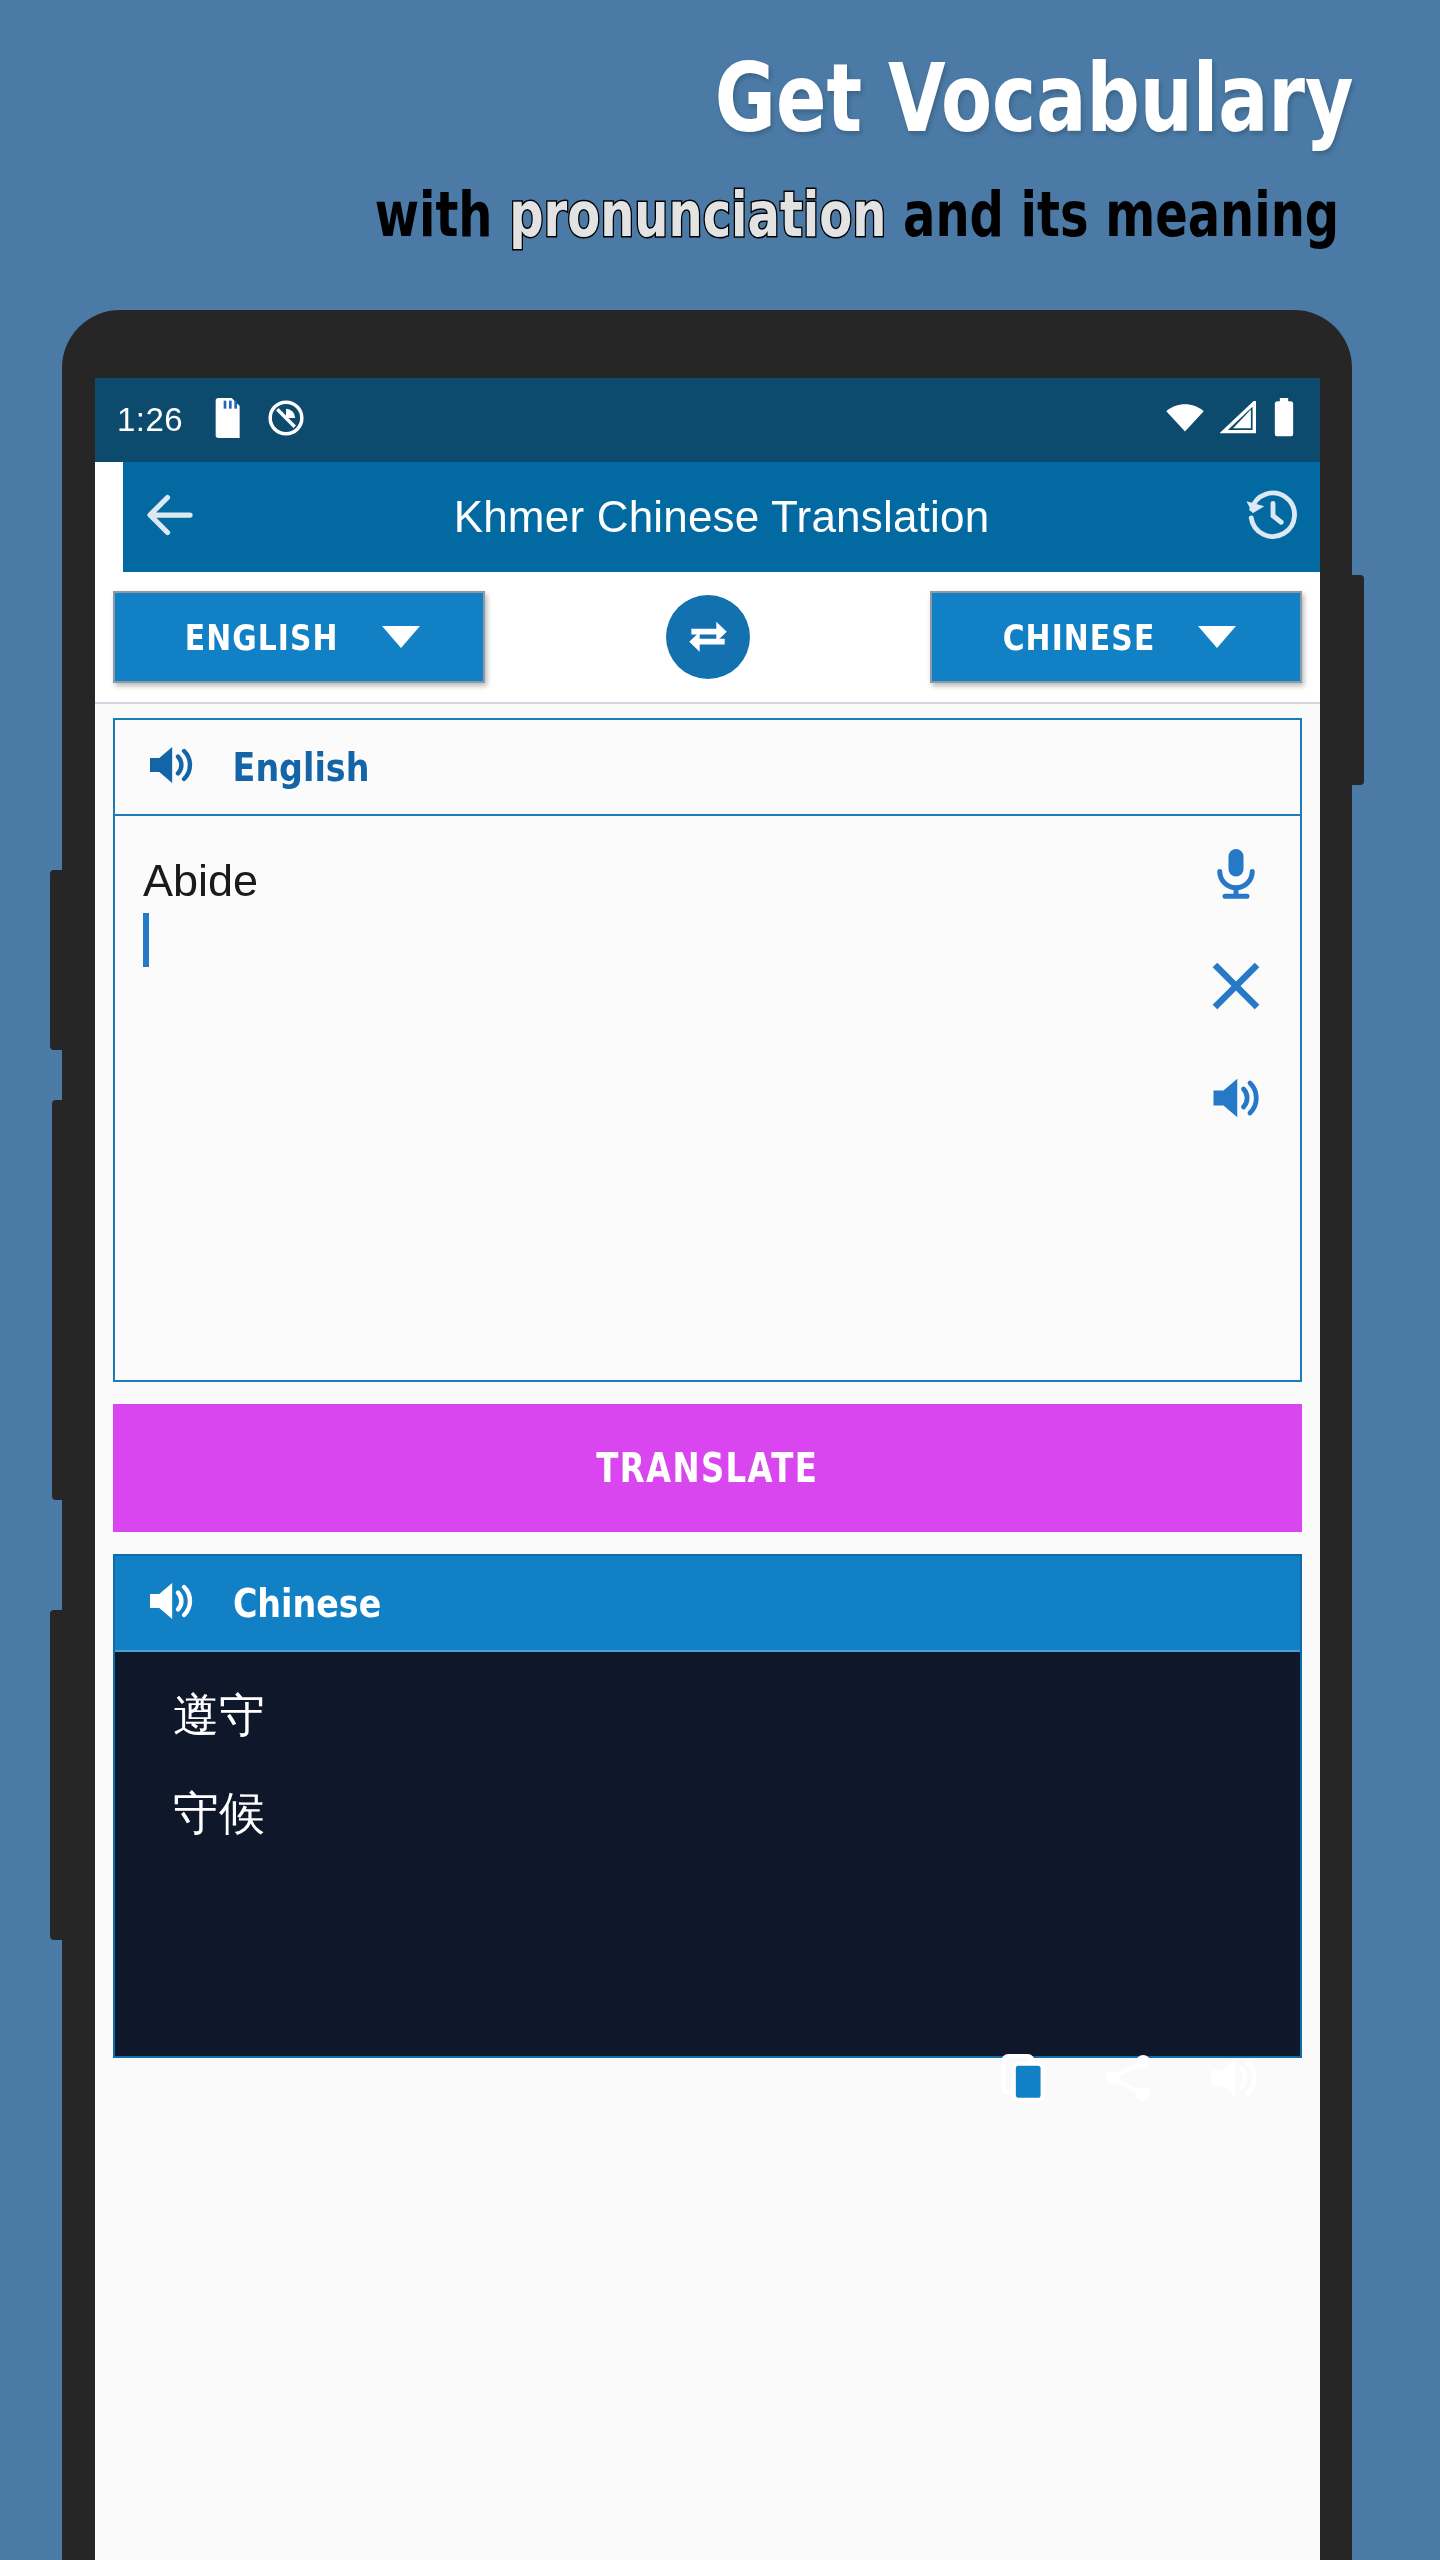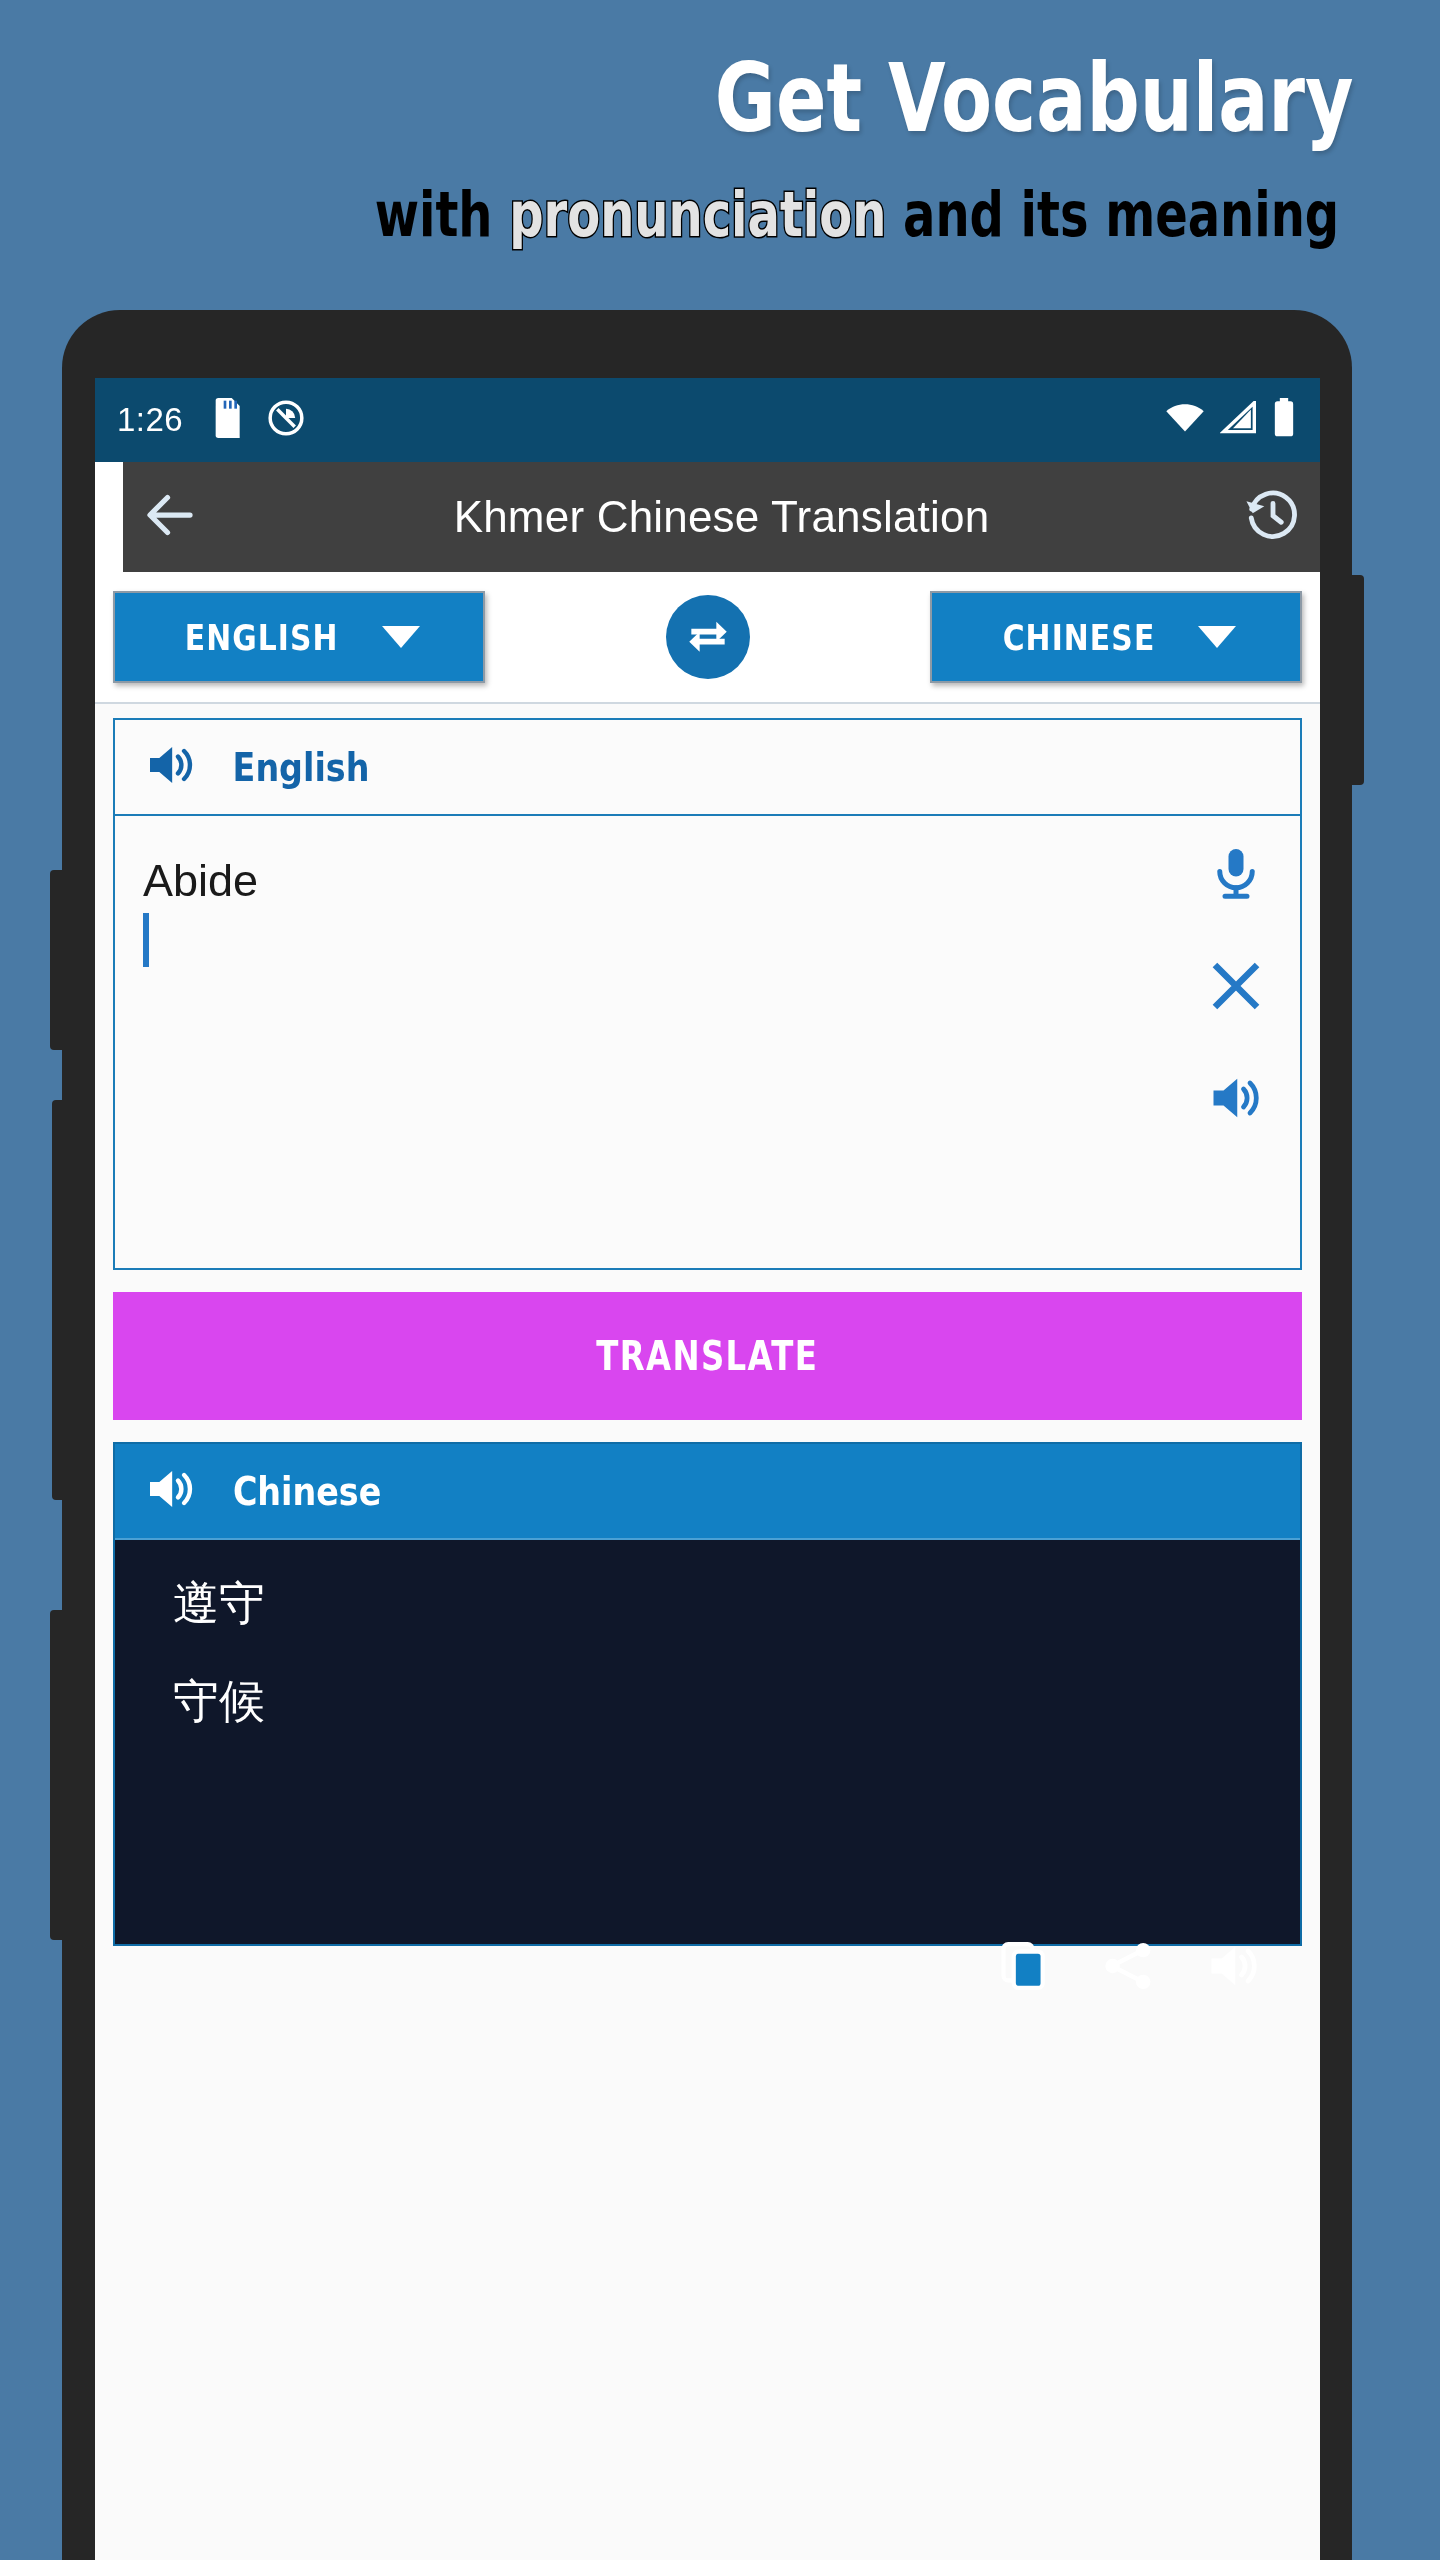--- a/index.html
+++ b/index.html
@@ -137,21 +137,21 @@
   .sb-right {
     margin-left: auto;
     display: flex;
     align-items: center;
     gap: 14px;
   }
 
   
   .appbar {
     height: 110px;
-    background: #404040;
+    background: #0369a1;
     display: flex;
     align-items: center;
     padding: 0 8px;
     margin-left: 28px;
   }
   .appbar-title {
     flex: 1;
     text-align: center;
     color: #ffffff;
     font-size: 44px;
@@ -238,21 +238,21 @@
     border-bottom: 2px solid #1b7cb8;
   }
   .card-head-label {
     color: #1464a8;
     font-size: 39px;
     font-weight: bold;
     font-family: "DejaVu Sans Condensed", "Liberation Sans Narrow", "Liberation Sans", sans-serif;
     transform: scaleX(0.95);
   }
   .input-body {
-    height: 452px;
+    height: 564px;
     position: relative;
     padding: 42px 0 0 28px;
   }
   .input-text {
     font-size: 45px;
     color: #1a1a1a;
     line-height: 1.0;
     font-family: "Liberation Sans", sans-serif;
   }
   .caret-bar {

